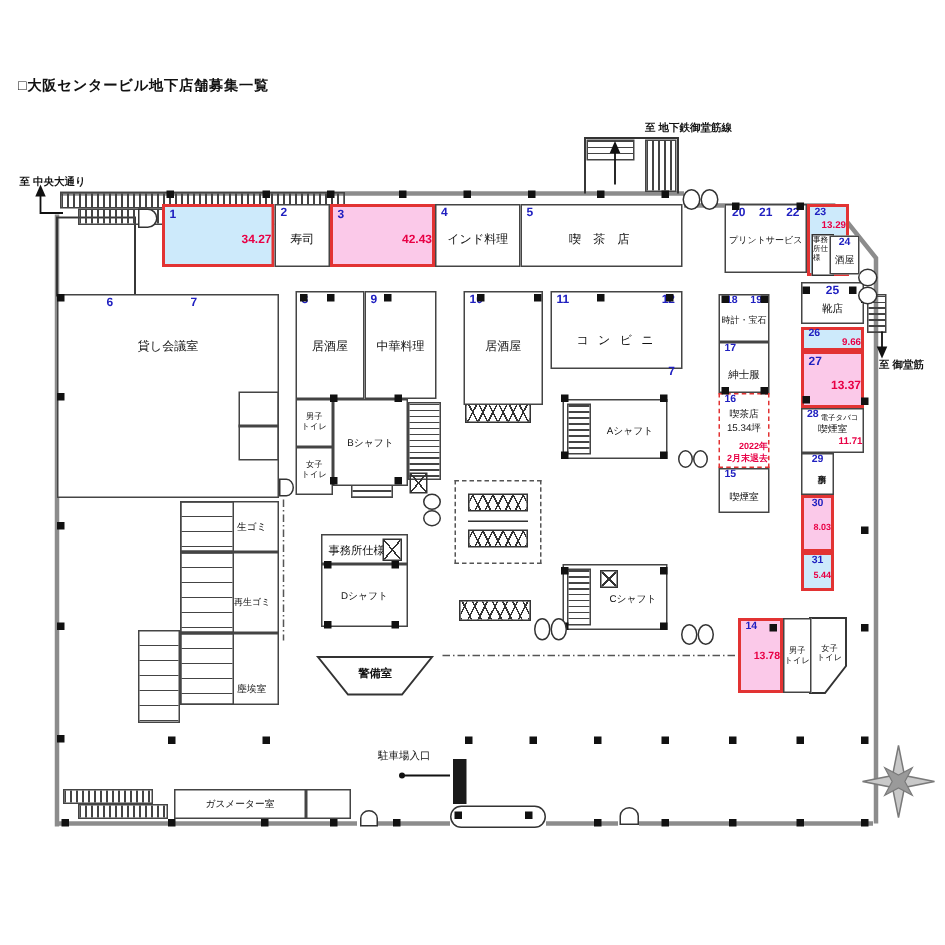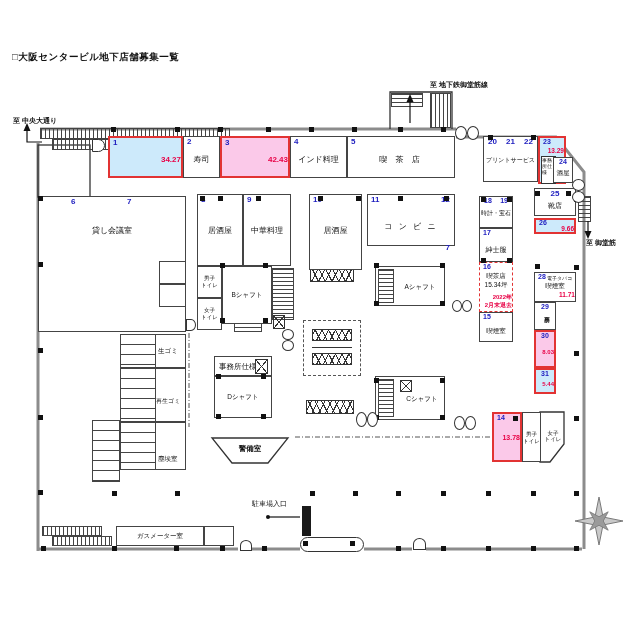--- a/index.html
+++ b/index.html
@@ -125,20 +125,24 @@
     <span class="nm" style="top:11px;font-size:6.5px">酒屋</span>
   </div>
 
   <div class="room" style="left:534px;top:188px;width:42px;height:28px">
     <span class="no" style="left:0;width:100%;text-align:center">25</span>
     <span class="nm" style="top:12px;font-size:7px">靴店</span>
   </div>
   <div class="room vac blue" style="left:534px;top:218px;width:42px;height:16px">
     <span class="no" style="font-size:7px;top:-1px">26</span>
     <span class="area" style="top:5px;font-size:6.5px">9.66</span>
+  </div>
+  <div class="room vac pink" style="left:534px;top:234px;width:42px;height:38px">
+    <span class="no">27</span>
+    <span class="area" style="top:16px">13.37</span>
   </div>
   <div class="room" style="left:534px;top:272px;width:42px;height:30px">
     <span class="no" style="font-size:7px">28</span>
     <span style="position:absolute;left:12px;top:2px;font-size:5px">電子タバコ</span>
     <span class="nm" style="top:9px;font-size:6.5px">喫煙室</span>
     <span class="area" style="top:18px;font-size:6.5px">11.71</span>
   </div>
   <div class="room" style="left:534px;top:302px;width:22px;height:28px">
     <span class="no" style="left:0;width:100%;text-align:center;font-size:7px">29</span>
     <span style="position:absolute;left:7px;top:9px;font-size:6px;writing-mode:vertical-rl;letter-spacing:0">事務所</span>

